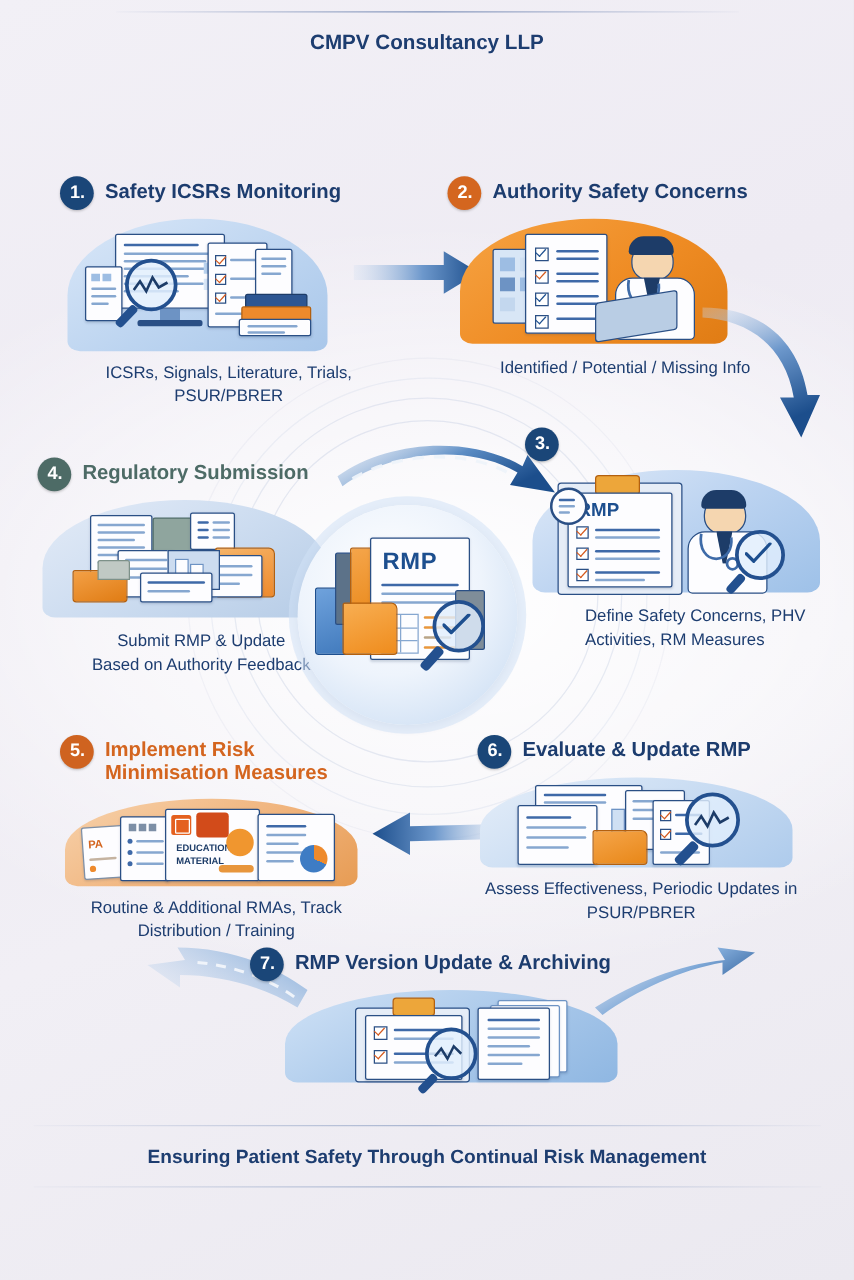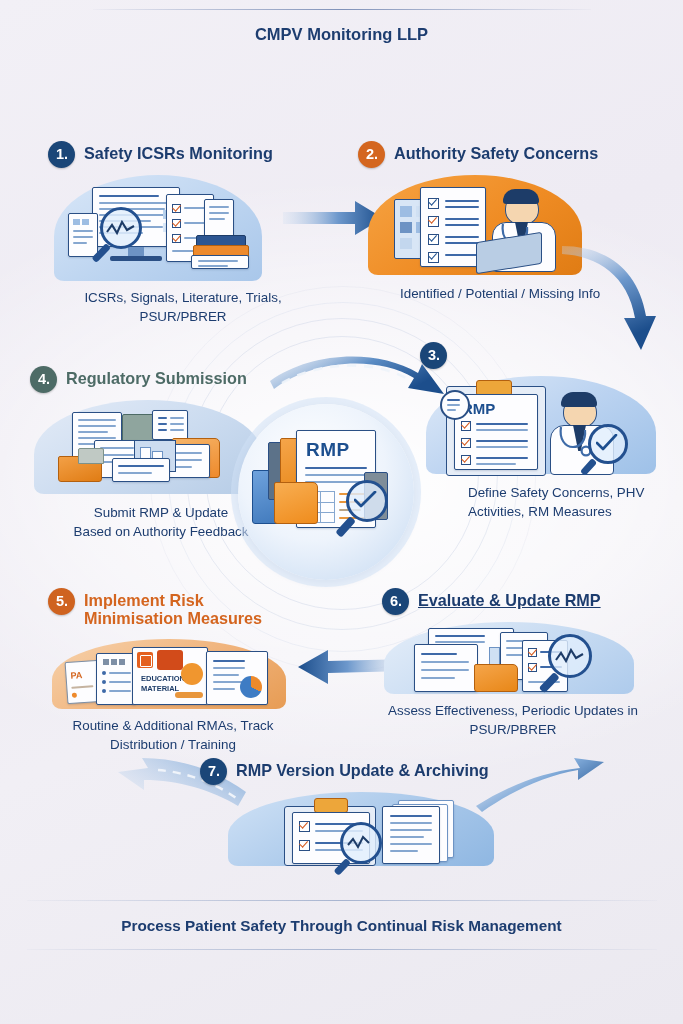--- a/index.html
+++ b/index.html
@@ -182,21 +182,21 @@
 
 <div id="page">
 
   <div class="swirl s3"></div>
   <div class="swirl s2"></div>
   <div class="swirl s1"></div>
   <div class="swirl s4"></div>
 
   <div class="header">
     <div class="title-rule"></div>
-    <div class="subtitle">CMPV Monitoring LLP</div>
+    <div class="subtitle">CMPV Consultancy LLP</div>
   </div>
 
   <div class="step" id="step1" style="left:48px; top:141px; width:270px;">
     <div class="step-head">
       <div class="badge" style="background:#1a4678;">1.</div>
       <div class="step-title" style="color:#1c3c6e;">Safety ICSRs Monitoring</div>
     </div>
     <div class="art-wrap" style="width:262px; height:108px;">
       <div class="dome" style="width:208px; height:106px; left:6px;
            background:linear-gradient(150deg,#d9e7f8 0%, #bcd4f0 58%, #a9c7ea 100%);"></div>
@@ -531,21 +531,21 @@
         <stop offset="55%" stop-color="#6d98cc"></stop>
         <stop offset="100%" stop-color="#1c4e8c"></stop>
       </linearGradient>
     </defs>
     <path d="M116,11 L36,13 L36,2 L6,19 L36,36 L36,25 L116,23 Z" fill="url(#gradD)"></path>
   </svg>
 
   <div class="step" id="step6" style="left:382px; top:588px; width:292px;">
     <div class="step-head">
       <div class="badge" style="background:#1a4678;">6.</div>
-      <div class="step-title" style="color:#1c3c6e;text-decoration:underline;">Evaluate &amp; Update RMP</div>
+      <div class="step-title" style="color:#1c3c6e;">Evaluate &amp; Update RMP</div>
     </div>
     <div class="art-wrap" style="width:262px; height:74px;">
       <div class="dome" style="width:250px; height:72px; left:2px;
            background:linear-gradient(150deg,#e5eef9 0%, #c7dbf2 55%, #aecbec 100%);"></div>
       <div class="paper" style="left:46px; top:6px; width:86px; height:52px;">
         <div class="ln dk" style="left:6px; top:6px; width:50px;"></div>
         <div class="ln" style="left:6px; top:12px; width:50px;"></div>
         <div class="ln" style="left:6px; top:18px; width:40px;"></div>
         <div style="position:absolute;left:60px;top:18px;width:9px;height:24px;background:#cfe0f3;border:1px solid #6d93c4;"></div>
         <div style="position:absolute;left:71px;top:24px;width:9px;height:18px;background:#cfe0f3;border:1px solid #6d93c4;"></div>
@@ -637,17 +637,17 @@
         <svg width="26" height="16" viewBox="0 0 26 16" style="position:absolute;left:4px;top:10px;">
           <polyline points="1,10 6,4 11,12 16,2 22,8" fill="none" stroke="#1d3c68" stroke-width="2"></polyline>
         </svg>
       </div>
       <div class="glass-handle" style="left:124px; top:66px; width:7px; height:18px; transform:rotate(44deg);"></div>
     </div>
   </div>
 
   <div class="footer">
     <div class="foot-rule"></div>
-    <div class="foot-text">Process Patient Safety Through Continual Risk Management</div>
+    <div class="foot-text">Ensuring Patient Safety Through Continual Risk Management</div>
     <div class="foot-rule"></div>
   </div>
 
 </div>
 
 </body></html>

